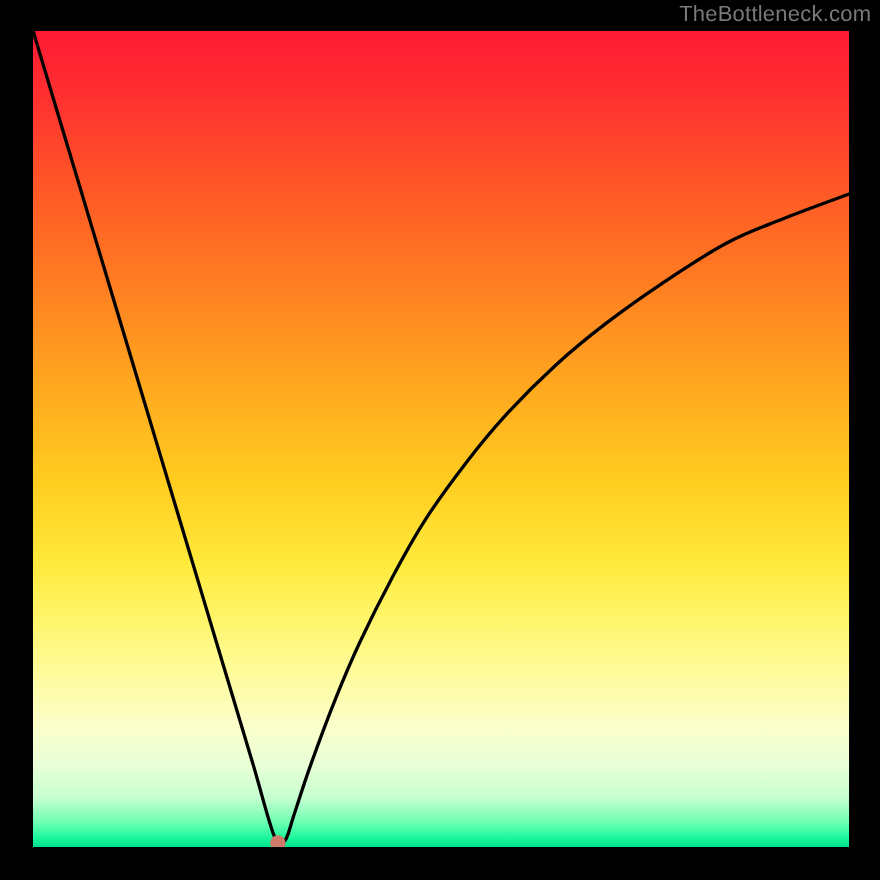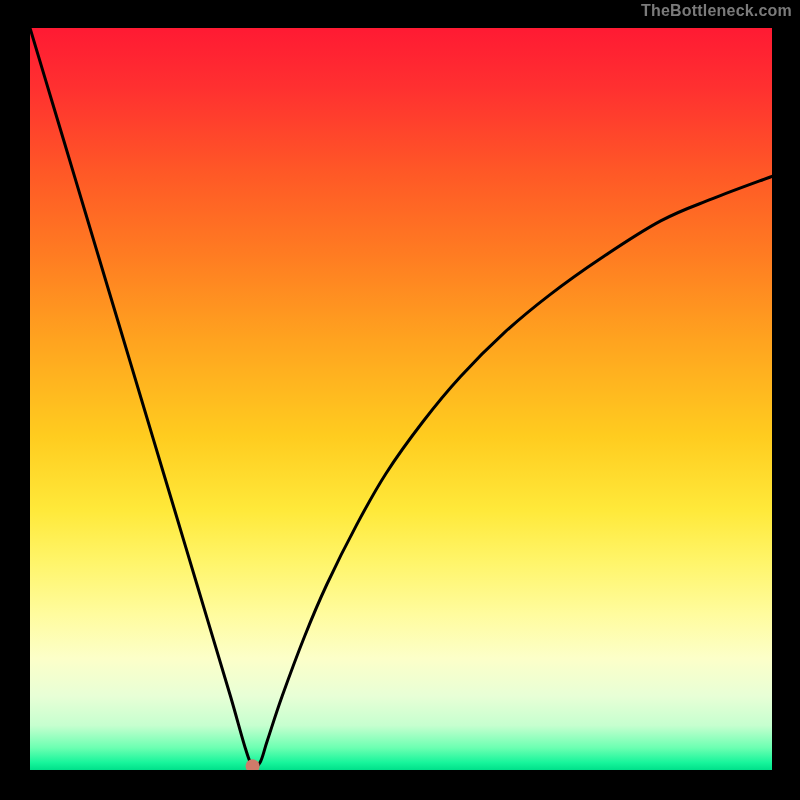--- a/index.html
+++ b/index.html
@@ -15,22 +15,22 @@
     position: relative;
     width: 800px;
     height: 800px;
     background: #000;
   }
   .watermark {
     position: absolute;
     top: 2px;
     right: 8px;
     color: #7a7a7a;
-    font-size: 16px;
-    font-weight: 700;
+    font-size: 20px;
+    font-weight: 400;
     z-index: 5;
     letter-spacing: 0.2px;
     text-align: right;
   }
   .plot-frame {
     position: absolute;
     left: 30px;
     top: 28px;
     width: 742px;
     height: 742px;

